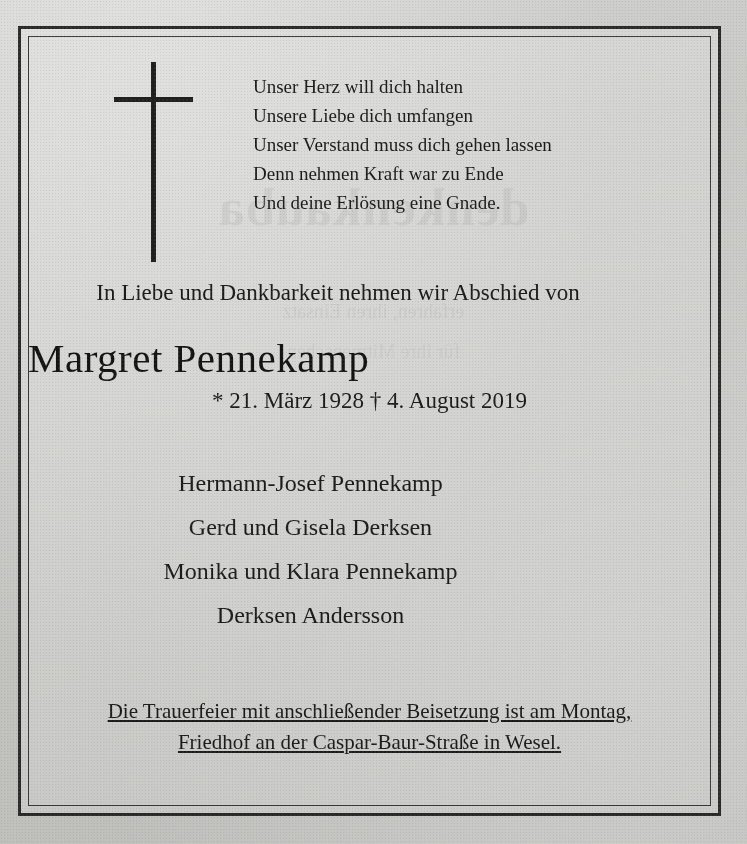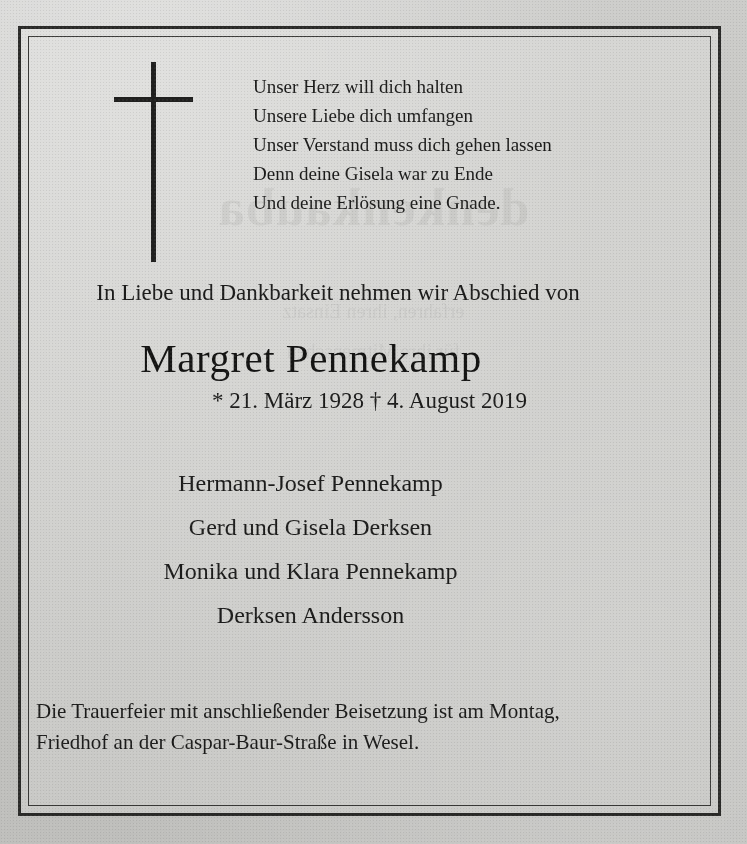--- a/index.html
+++ b/index.html
@@ -139,21 +139,21 @@
     text-align: center;
     font-size: 23px;
     color: #1b1b1a;
   }
 
   .name {
     position: absolute;
     left: 0;
     top: 298px;
     width: 566px;
-    text-align: center;
+    text-align: left;
     font-size: 41px;
     letter-spacing: 0.5px;
     color: #141413;
   }
 
   .dates {
     position: absolute;
     left: 0;
     top: 352px;
     width: 683px;
@@ -171,24 +171,25 @@
     font-size: 24px;
     line-height: 44px;
     color: #1b1b1a;
   }
 
   .funeral {
     position: absolute;
     left: 8px;
     top: 660px;
     width: 667px;
-    text-align: left;
+    text-align: center;
     font-size: 21px;
     line-height: 31px;
     color: #1b1b1a;
+    text-decoration: underline;
   }
   .funeral div { white-space: nowrap; }
 
   
   .grain {
     position: absolute;
     inset: 0;
     pointer-events: none;
     opacity: 0.22;
     background-image:
@@ -215,21 +216,21 @@
 
     <div class="cross">
       <div class="v"></div>
       <div class="h"></div>
     </div>
 
     <div class="verse">
       <div>Unser Herz will dich halten</div>
       <div>Unsere Liebe dich umfangen</div>
       <div>Unser Verstand muss dich gehen lassen</div>
-      <div>Denn deine Gisela war zu Ende</div>
+      <div>Denn nehmen Kraft war zu Ende</div>
       <div>Und deine Erlösung eine Gnade.</div>
     </div>
 
     <div class="intro">In Liebe und Dankbarkeit nehmen wir Abschied von</div>
 
     <div class="name">Margret Pennekamp</div>
 
     <div class="dates">* 21. März 1928   † 4. August 2019</div>
 
     <div class="mourners">

